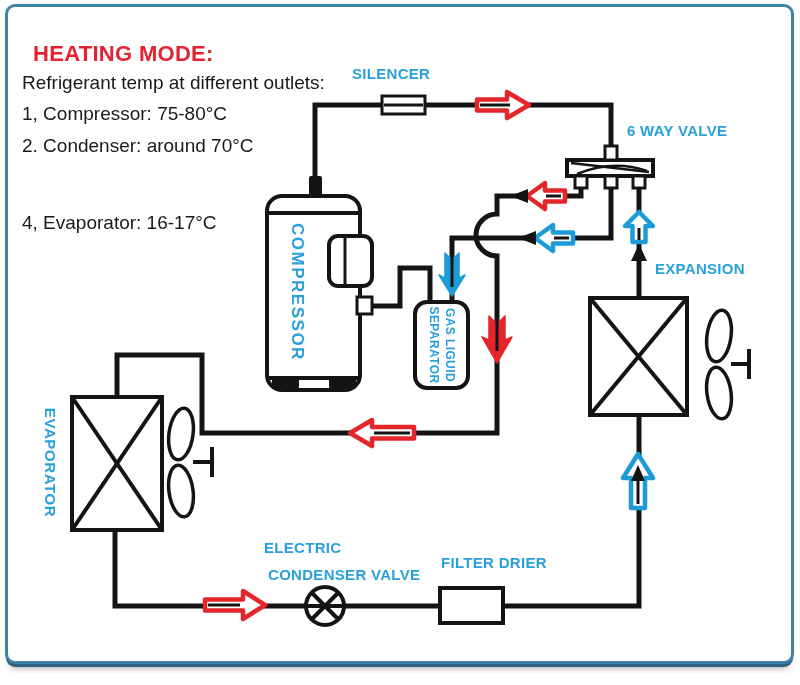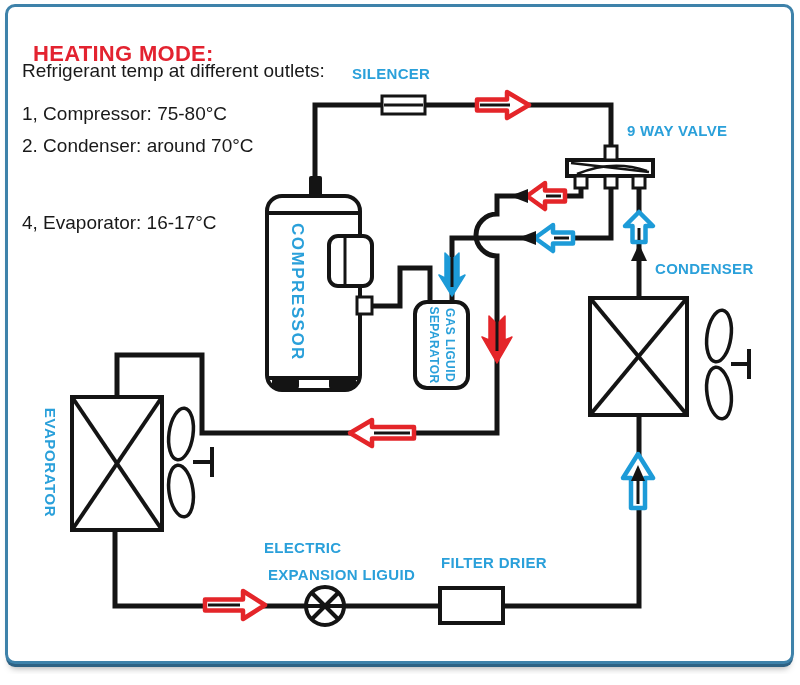--- a/index.html
+++ b/index.html
@@ -168,30 +168,30 @@
       <polygon class="blk" points="518,238 536,231 536,245"></polygon>
     </g>
 
     <g>
       <polygon class="acs" points="445,253 452,260 459,253 459,278 465,275 452,296 439,275 445,278"></polygon>
       <line class="thin" x1="452" y1="258" x2="452" y2="287"></line>
     </g>
   </svg>
 
   <div id="title">HEATING MODE:</div>
-  <div class="note" style="top:60px">Refrigerant temp at different outlets:</div>
+  <div class="note" style="top:72px">Refrigerant temp at different outlets:</div>
   <div class="note" style="top:103px">1, Compressor: 75-80°C</div>
   <div class="note" style="top:135px">2. Condenser: around 70°C</div>
   <div class="note" style="top:212px">4, Evaporator: 16-17°C</div>
 
   <div class="lbl" id="lbl-silencer">SILENCER</div>
-  <div class="lbl" id="lbl-4wv">9 WAY VALVE</div>
-  <div class="lbl" id="lbl-condenser">CONDENSER</div>
+  <div class="lbl" id="lbl-4wv">6 WAY VALVE</div>
+  <div class="lbl" id="lbl-condenser">EXPANSION</div>
   <div class="lbl vert" id="lbl-evaporator">EVAPORATOR</div>
   <div class="lbl vert" id="lbl-compressor">COMPRESSOR</div>
   <div class="lbl vert" id="lbl-gls">
     <div>GAS LIGUID</div>
     <div>SEPARATOR</div>
   </div>
   <div class="lbl" id="lbl-eev1">ELECTRIC</div>
-  <div class="lbl" id="lbl-eev2">EXPANSION LIGUID</div>
+  <div class="lbl" id="lbl-eev2">CONDENSER VALVE</div>
   <div class="lbl" id="lbl-filter">FILTER DRIER</div>
 </div>
 
 </body></html>

